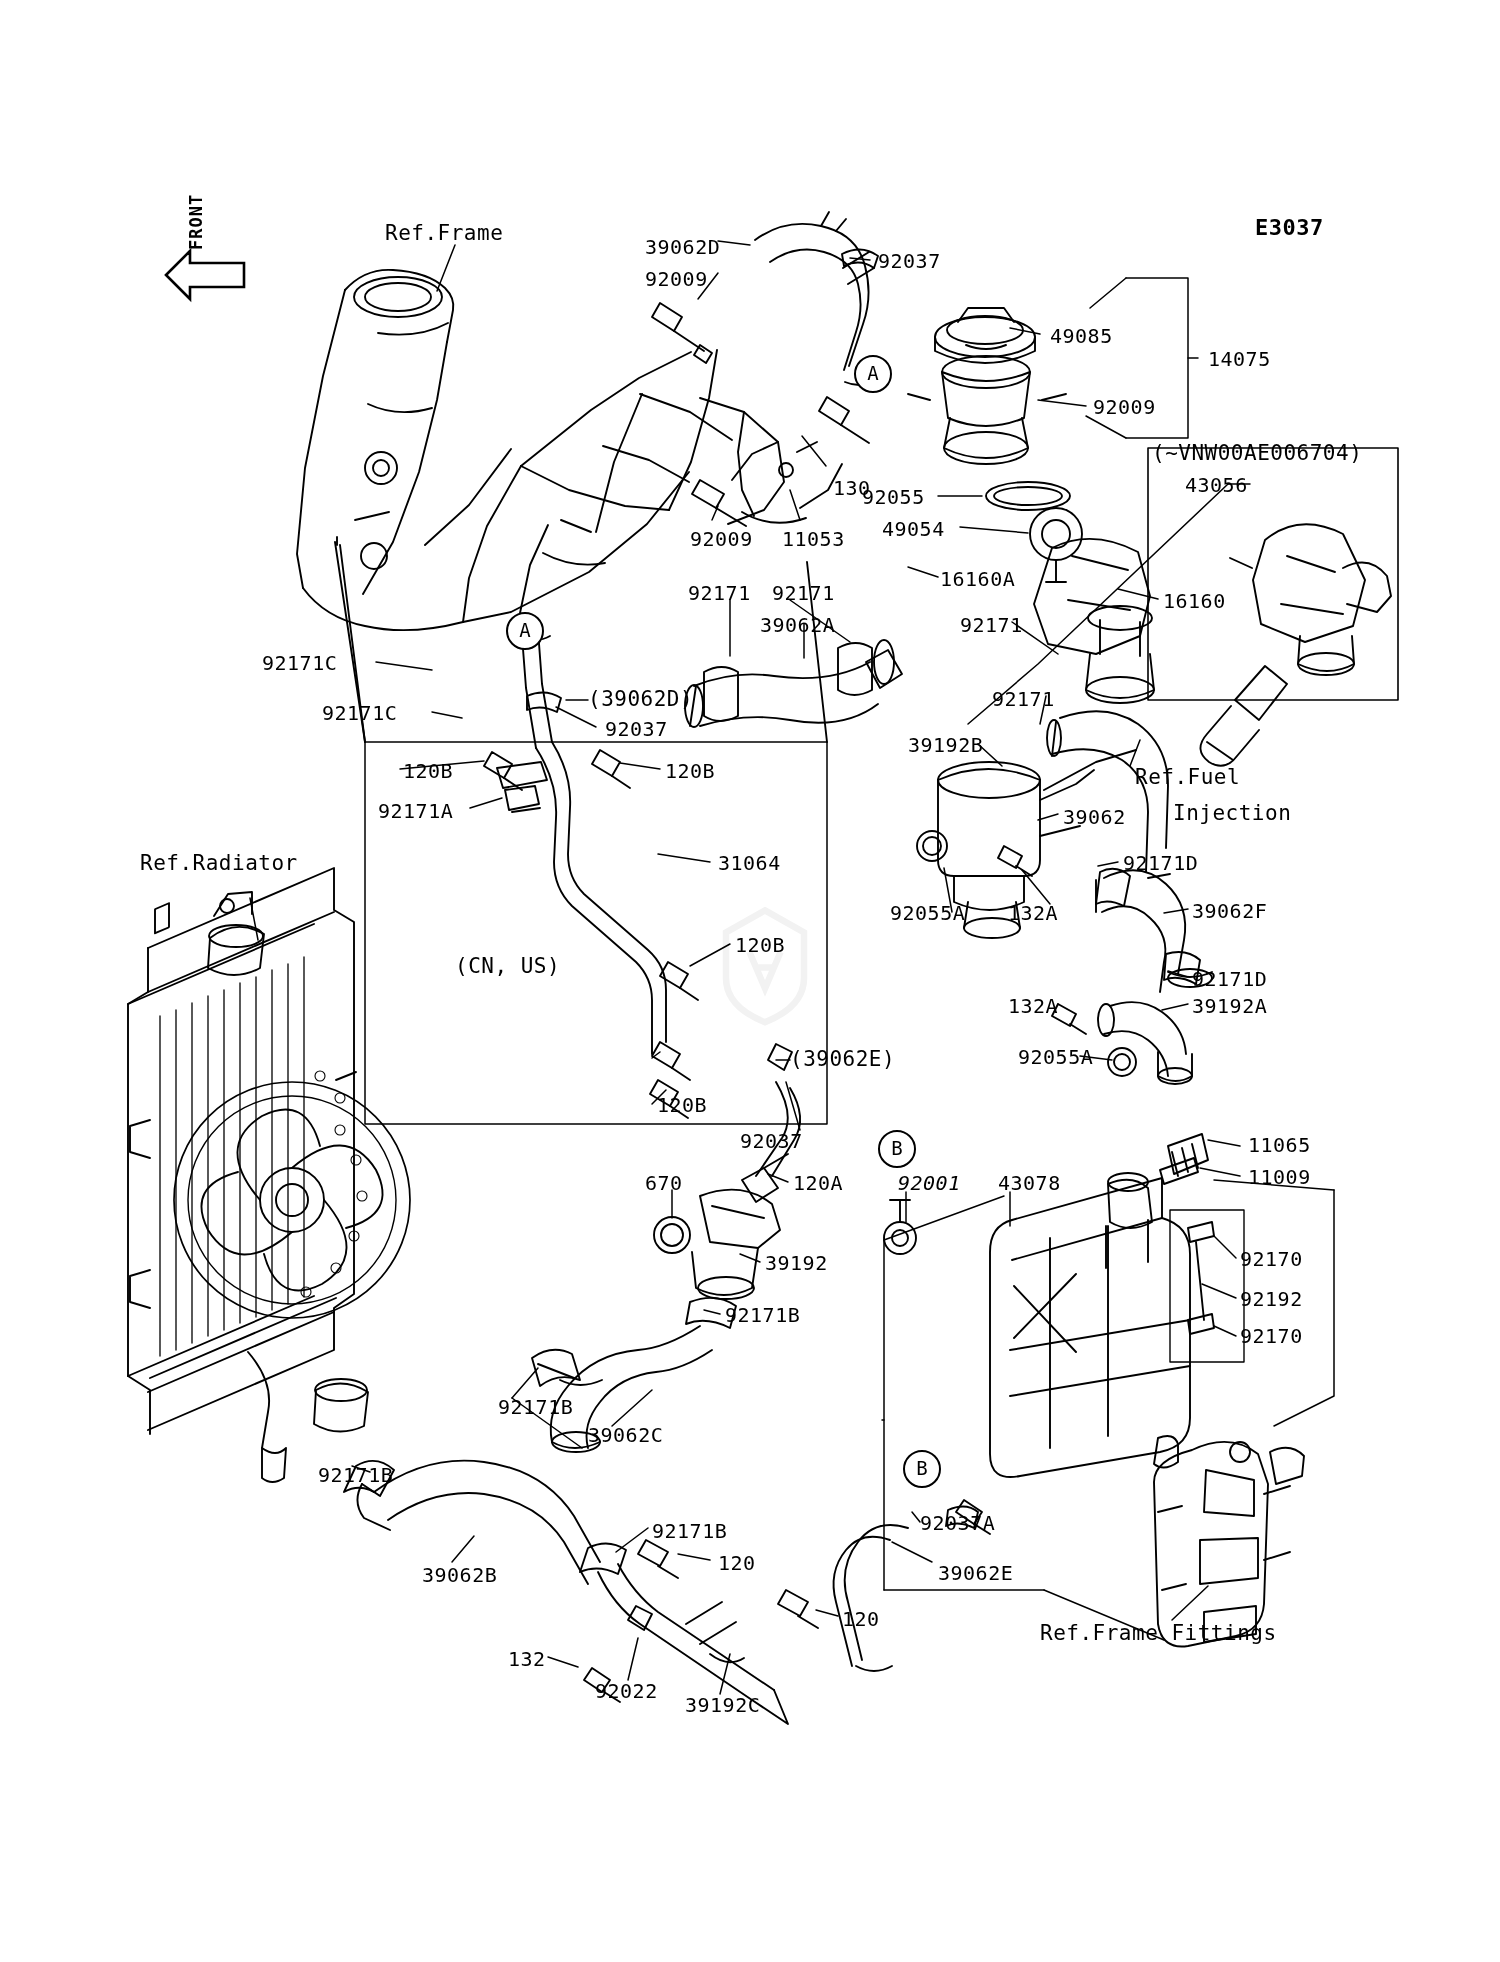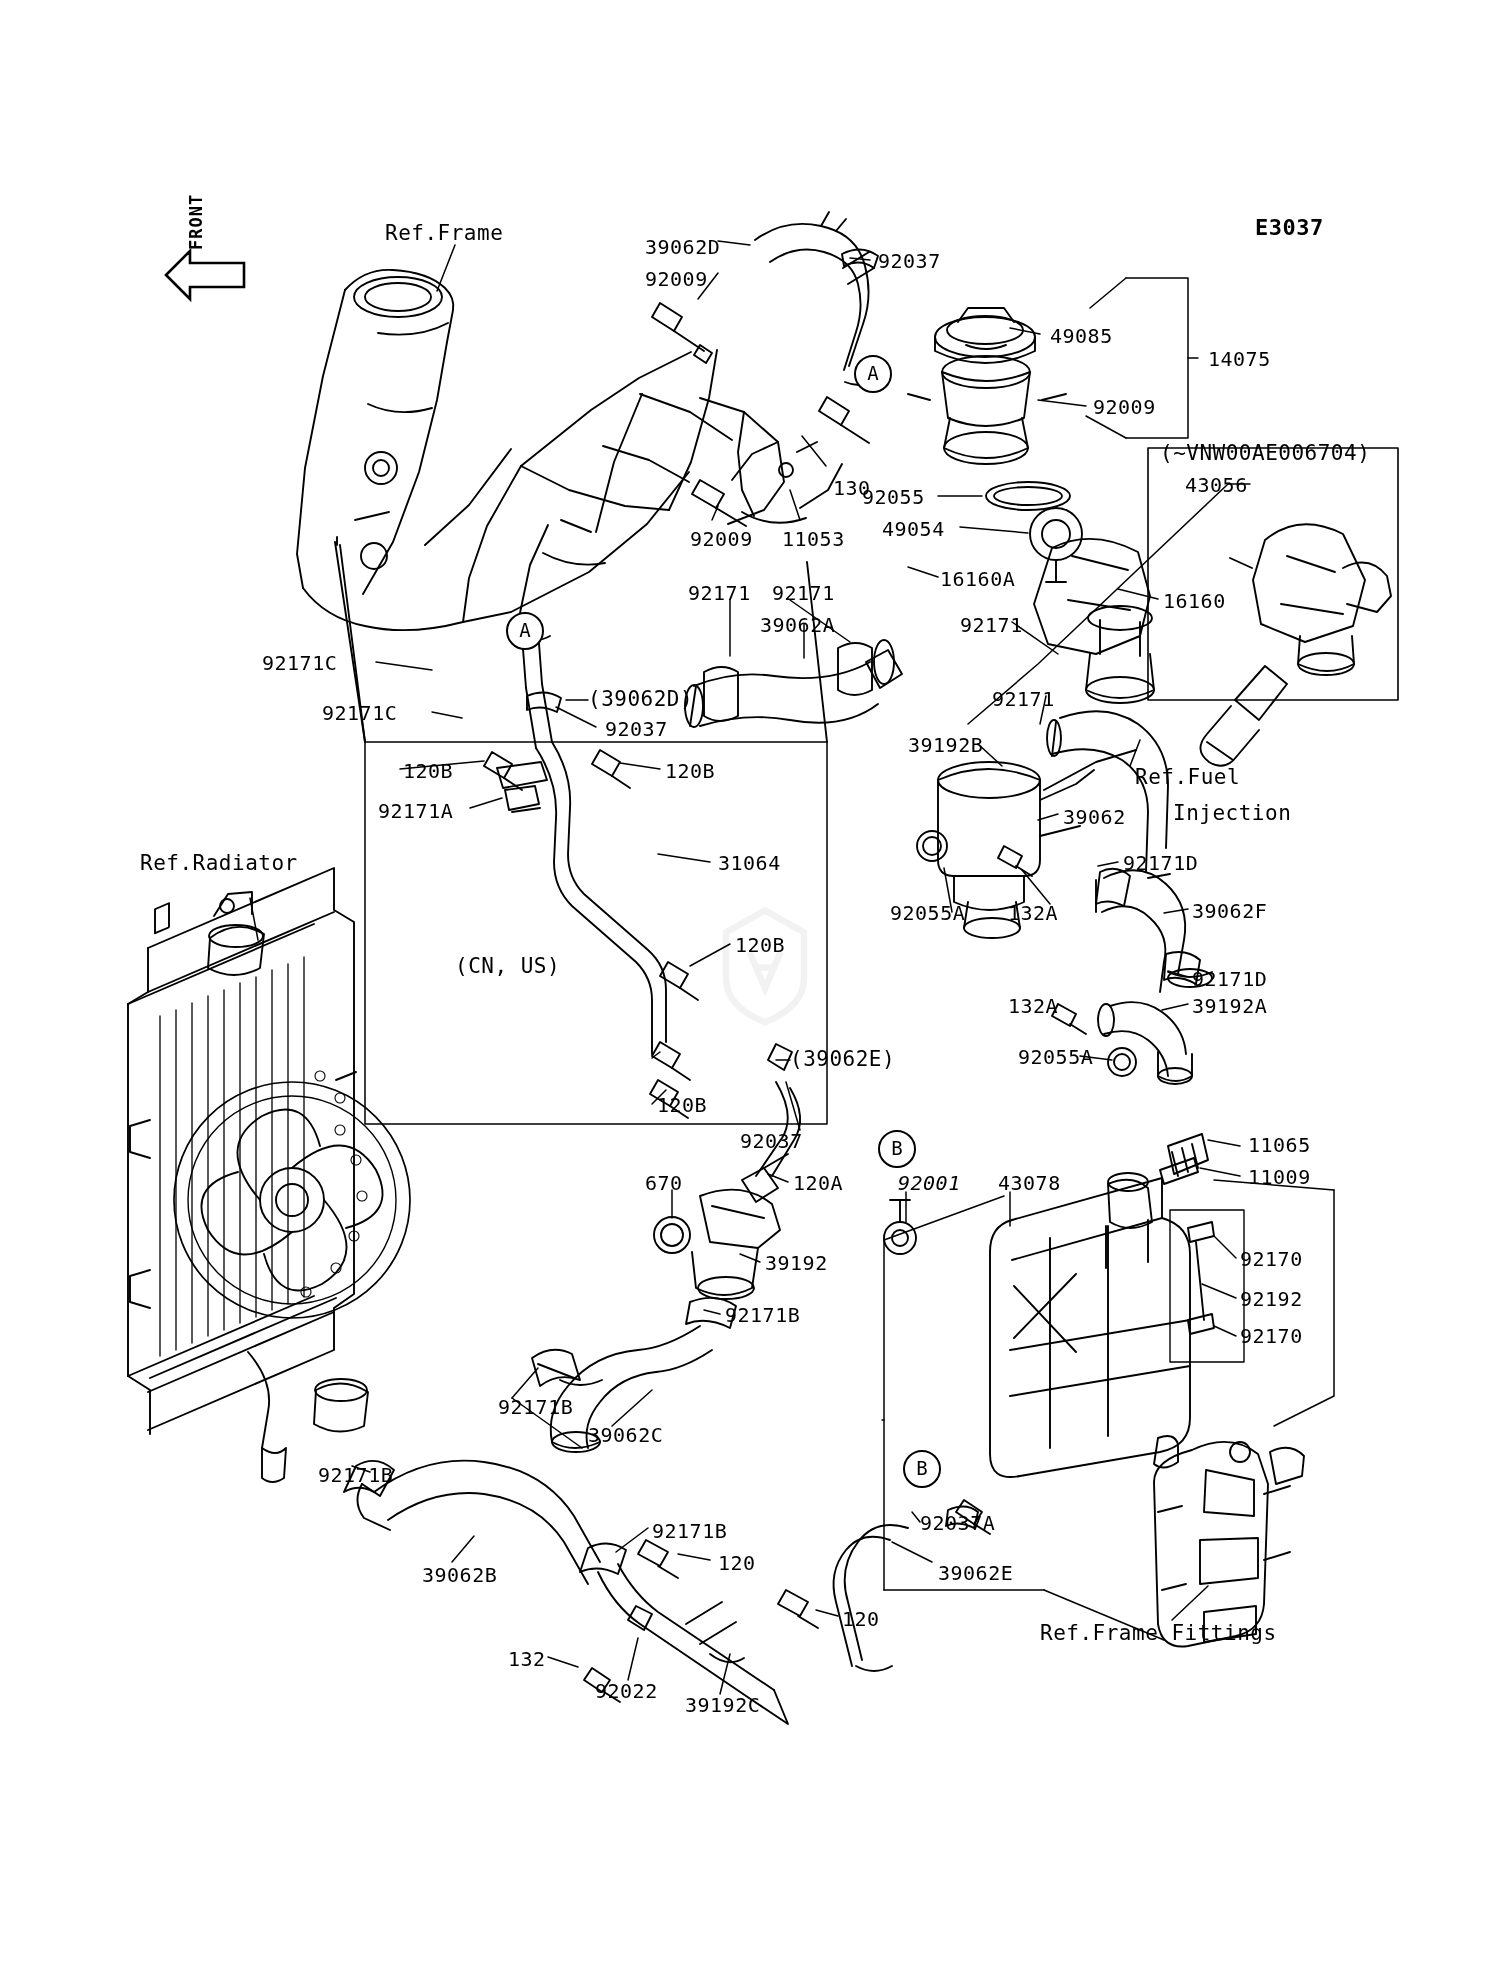--- a/index.html
+++ b/index.html
@@ -559,21 +559,21 @@
   </svg>
 
   <div class="lbl big" style="left:1255px; top:216px;font-weight:bold;">E3037</div>
 
   <div class="lbl ref" style="left:385px; top:222px;">Ref.Frame</div>
   <div class="lbl ref" style="left:140px; top:852px;">Ref.Radiator</div>
   <div class="lbl ref" style="left:1135px; top:766px;">Ref.Fuel</div>
   <div class="lbl ref" style="left:1173px; top:802px;">Injection</div>
   <div class="lbl ref" style="left:1040px; top:1622px;">Ref.Frame Fittings</div>
 
-  <div class="lbl" style="left:1152px; top:442px;margin-left:8px;">(~VNW00AE006704)</div>
+  <div class="lbl" style="left:1152px; top:442px;">(~VNW00AE006704)</div>
   <div class="lbl" style="left:455px; top:955px;">(CN, US)</div>
   <div class="lbl" style="left:588px; top:688px;">(39062D)</div>
   <div class="lbl" style="left:790px; top:1048px;">(39062E)</div>
 
   <div class="circ" style="left:854px; top:355px;">A</div>
   <div class="circ" style="left:506px; top:612px;">A</div>
   <div class="circ" style="left:878px; top:1130px;">B</div>
   <div class="circ" style="left:903px; top:1450px;">B</div>
 
   <div class="lbl code" style="left:645px; top:236px;">39062D</div>

